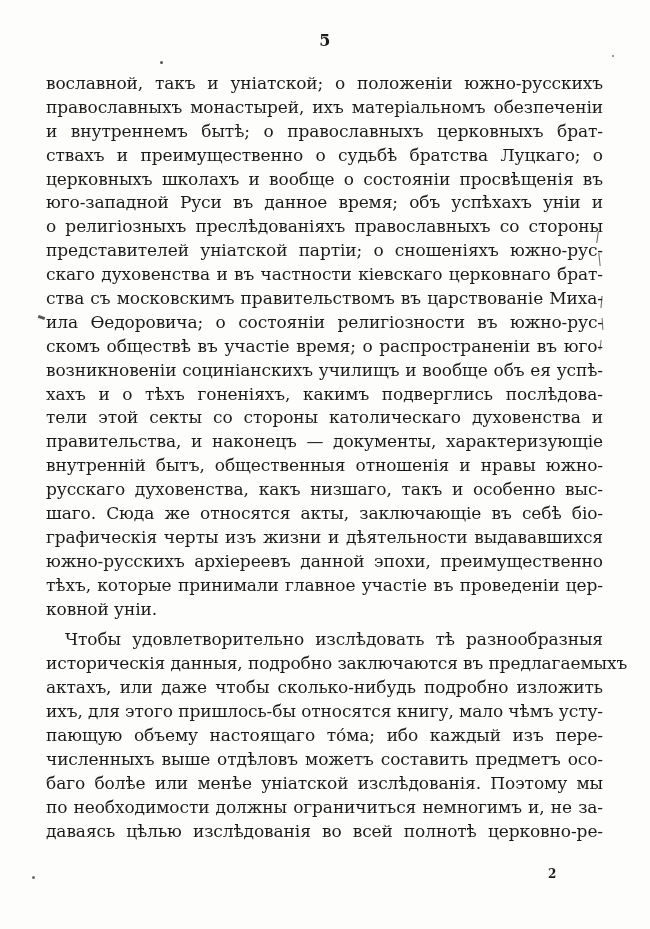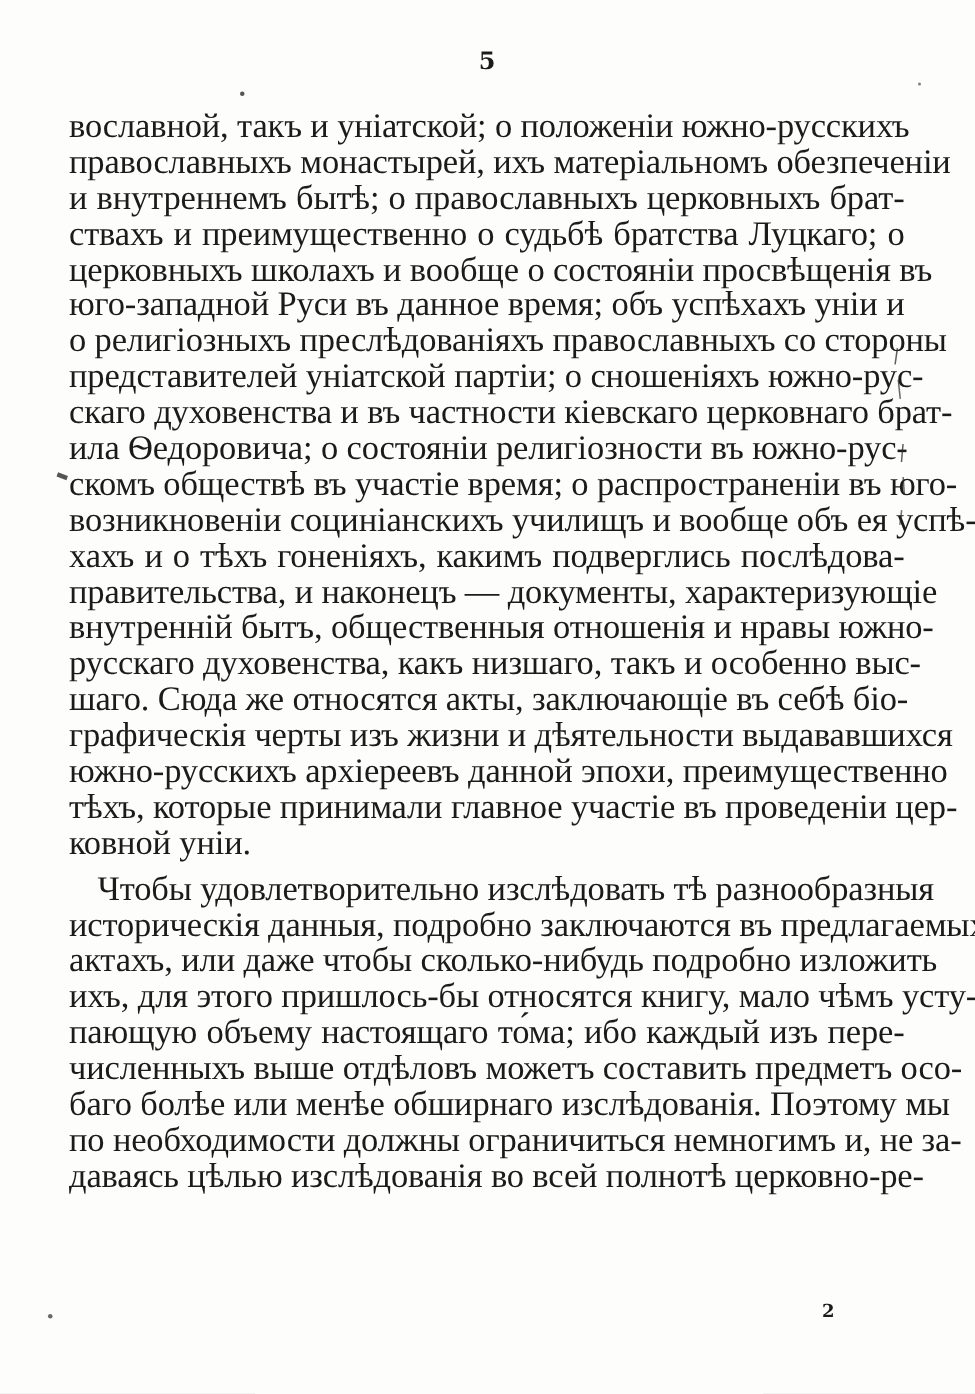--- a/index.html
+++ b/index.html
@@ -29,29 +29,28 @@
   }
   .text-block {
     position: absolute;
     top: 72px;
     left: 46px;
     width: 557px;
   }
   .paragraph { margin: 0; }
   .paragraph + .paragraph { margin-top: 7px; }
   .line {
-    font-size: 23px;
+    font-size: 17px;
     line-height: 23.9px;
     height: 23.9px;
     letter-spacing: -0.1px;
     text-align: justify;
     text-align-last: justify;
     white-space: nowrap;
     overflow: visible;
-    font-family: Liberation Serif, serif;
   }
   .line.flush {
     text-align: right;
     text-align-last: left;
   }
   .line.indent {
     text-indent: 19px;
   }
   .signature-mark {
     position: absolute;
@@ -86,41 +85,43 @@
     <div class="paragraph">
         <div class="line">вославной, такъ и уніатской; о положеніи южно-русскихъ</div>
         <div class="line">православныхъ монастырей, ихъ матеріальномъ обезпеченіи</div>
         <div class="line">и внутреннемъ бытѣ; о православныхъ церковныхъ брат-</div>
         <div class="line">ствахъ и преимущественно о судьбѣ братства Луцкаго; о</div>
         <div class="line">церковныхъ школахъ и вообще о состояніи просвѣщенія въ</div>
         <div class="line">юго-западной Руси въ данное время; объ успѣхахъ уніи и</div>
         <div class="line">о религіозныхъ преслѣдованіяхъ православныхъ со стороны</div>
         <div class="line">представителей уніатской партіи; о сношеніяхъ южно-рус-</div>
         <div class="line">скаго духовенства и въ частности кіевскаго церковнаго брат-</div>
+        <div class="line">ства съ московскимъ правительствомъ въ царствованіе Миха-</div>
         <div class="line">ила Ѳедоровича; о состояніи религіозности въ южно-рус-</div>
         <div class="line">скомъ обществѣ въ участіе время; о распространеніи въ юго-</div>
         <div class="line">возникновеніи социніанскихъ училищъ и вообще объ ея успѣ-</div>
         <div class="line">хахъ и о тѣхъ гоненіяхъ, какимъ подверглись послѣдова-</div>
+        <div class="line">тели этой секты со стороны католическаго духовенства и</div>
         <div class="line">правительства, и наконецъ — документы, характеризующіе</div>
         <div class="line">внутренній бытъ, общественныя отношенія и нравы южно-</div>
         <div class="line">русскаго духовенства, какъ низшаго, такъ и особенно выс-</div>
         <div class="line">шаго. Сюда же относятся акты, заключающіе въ себѣ біо-</div>
         <div class="line">графическія черты изъ жизни и дѣятельности выдававшихся</div>
         <div class="line">южно-русскихъ архіереевъ данной эпохи, преимущественно</div>
         <div class="line">тѣхъ, которые принимали главное участіе въ проведеніи цер-</div>
         <div class="line flush">ковной уніи.</div>
       </div>
     <div class="paragraph">
         <div class="line indent">Чтобы удовлетворительно изслѣдовать тѣ разнообразныя</div>
         <div class="line">историческія данныя, подробно заключаются въ предлагаемыхъ</div>
         <div class="line">актахъ, или даже чтобы сколько-нибудь подробно изложить</div>
         <div class="line">ихъ, для этого пришлось-бы относятся книгу, мало чѣмъ усту-</div>
         <div class="line">пающую объему настоящаго то́ма; ибо каждый изъ пере-</div>
         <div class="line">численныхъ выше отдѣловъ можетъ составить предметъ осо-</div>
-        <div class="line">баго болѣе или менѣе обширнаго изслѣдованія. Поэтому мы</div>
+        <div class="line">баго болѣе или менѣе уніатской изслѣдованія. Поэтому мы</div>
         <div class="line">по необходимости должны ограничиться немногимъ и, не за-</div>
         <div class="line">даваясь цѣлью изслѣдованія во всей полнотѣ церковно-ре-</div>
       </div>
   </div>
 
   <div class="signature-mark">2</div>
 
   <div class="artifact a-fold1"></div>
   <div class="artifact a-fold2"></div>
   <div class="artifact a-fold3"></div>

